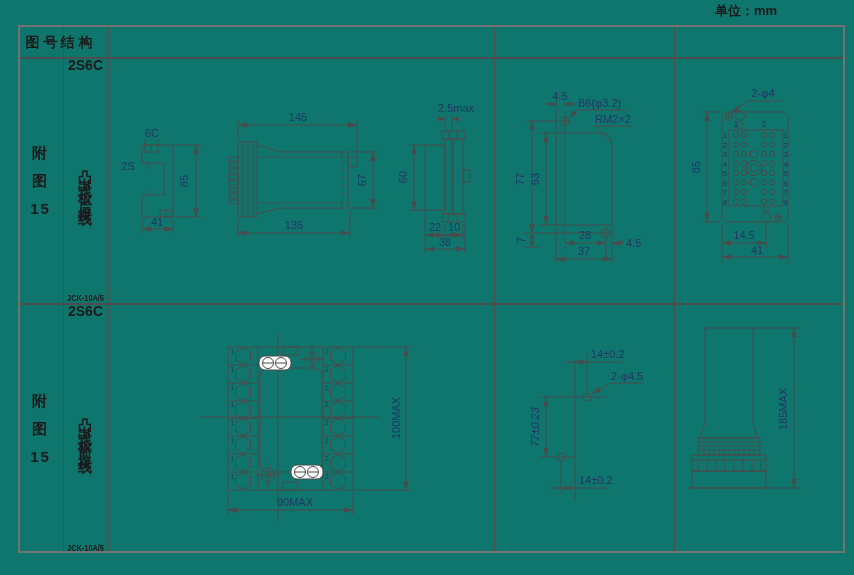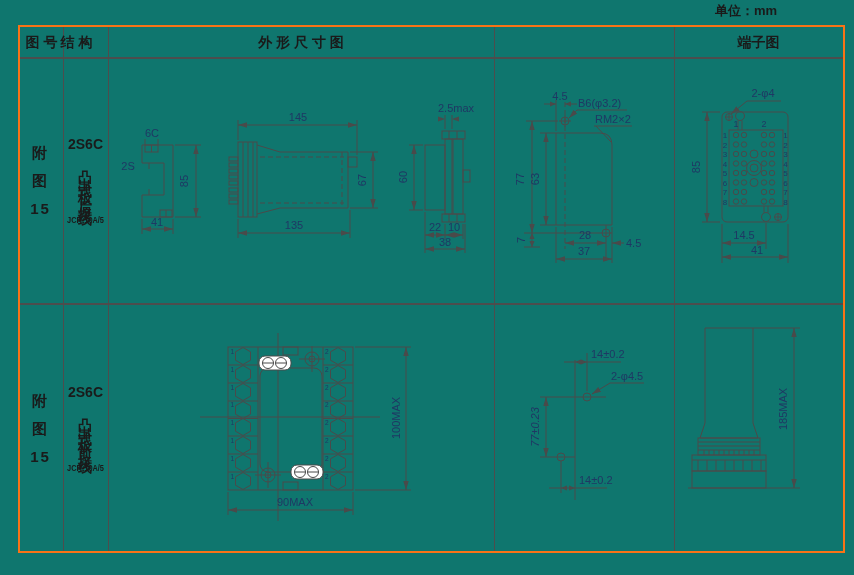--- a/index.html
+++ b/index.html
@@ -1,29 +1,29 @@
 <!DOCTYPE html>
 <html><head>
 <meta charset="utf-8">
 <style>
   html,body{margin:0;padding:0;background:#fff;}
   #stage{position:relative;width:854px;height:575px;background:#0f766e;overflow:hidden;
          font-family:"Liberation Sans","DejaVu Sans",sans-serif;color:#1a1a1a;text-decoration:underline;}
   .abs{position:absolute;}
   #unit{left:700px;top:2px;width:92px;text-align:center;font-size:13px;font-weight:600;}
   
-  #tbl{left:18px;top:25px;width:827px;height:528px;border:2px solid #f97316;box-sizing:border-box;}
+  #tbl{left:18px;top:25px;width:827px;height:528px;border:2px solid #737373;box-sizing:border-box;}
   .v{position:absolute;top:0;bottom:0;width:1px;background:#4d4d4d;}
   .h{position:absolute;left:0;right:0;height:2px;background:#4d4d4d;}
   .hcell{position:absolute;top:0;height:30px;line-height:30px;text-align:center;
          font-size:14px;font-weight:600;white-space:nowrap;}
   
   .figcell{display:flex;flex-direction:column;align-items:center;justify-content:center;
            gap:9px;font-size:15px;font-weight:600;letter-spacing:2px;}
-  .structcell{display:flex;flex-direction:column;align-items:center;justify-content:center;gap:7px;}
+  .structcell{display:flex;flex-direction:column;align-items:center;justify-content:space-between;gap:7px;}
   .model{font-size:14px;font-weight:600;}
   .vtext{writing-mode:vertical-rl;text-orientation:upright;letter-spacing:7px;
          font-size:14px;font-weight:600;line-height:1;}
   .code{font-size:9px;font-weight:600;transform:scaleX(.82);white-space:nowrap;}
   
   svg.abs{overflow:visible;}
   .ln{stroke:#4a4a4a;fill:none;stroke-width:1;}
   .lw{stroke:#4a4a4a;fill:#fff;stroke-width:1;}
   .dsh{stroke-dasharray:5 3;}
   text{font-family:"Liberation Sans","DejaVu Sans",sans-serif;stroke:none;}
@@ -52,22 +52,20 @@
 
   <div class="abs" id="tbl">
     <div class="v" style="left:43px"></div>
     <div class="v" style="left:88px"></div>
     <div class="v" style="left:474px"></div>
     <div class="v" style="left:654px"></div>
     <div class="h" style="top:30px"></div>
     <div class="h" style="top:276px"></div>
     <div class="hcell" style="left:0;width:43px">图 号</div>
     <div class="hcell" style="left:34px;width:45px">结 构</div>
-    <div class="hcell" style="left:88px;width:386px">外 形 尺 寸 图</div>
-    <div class="hcell" style="left:654px;width:169px">端子图</div>
   </div>
 
   <div class="abs figcell" style="left:18px;top:57px;width:45px;height:246px">
     <div>附</div>
     <div>图</div>
     <div>15</div>
   </div>
   <div class="abs structcell" style="left:63px;top:57px;width:45px;height:246px">
     <div class="model">2S6C</div>
     <div class="vtext">凸出式板后接线</div>

